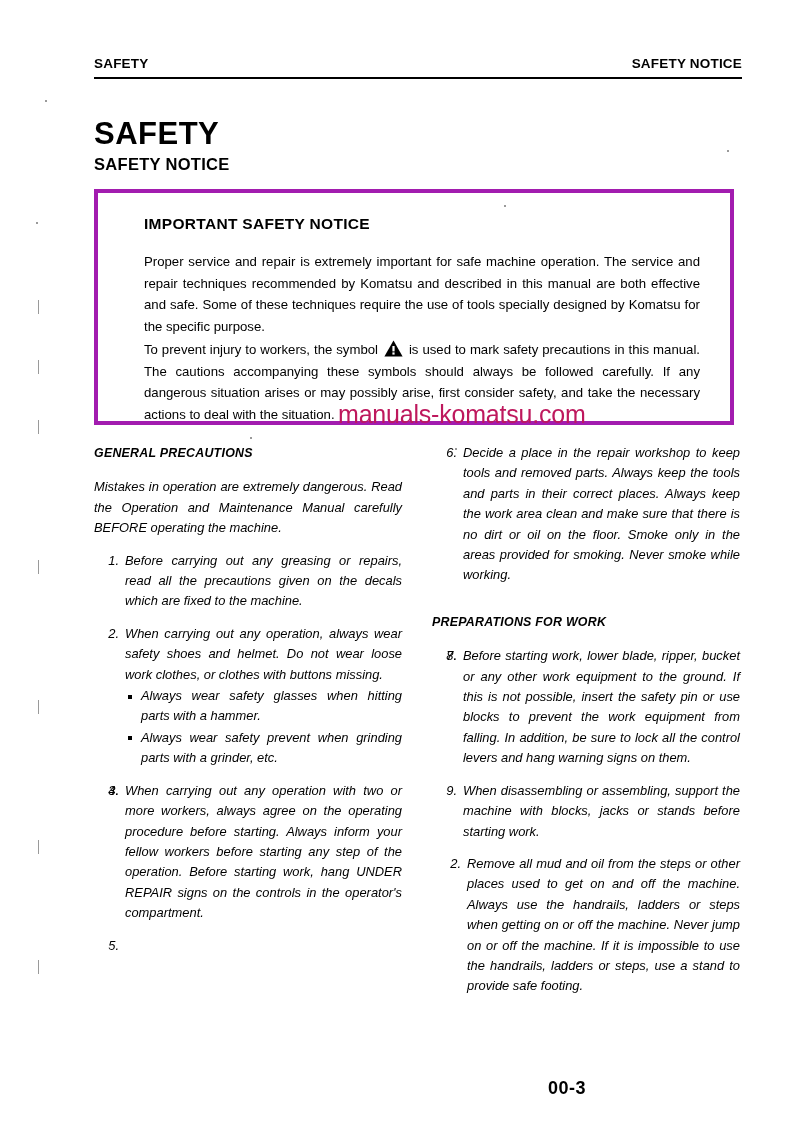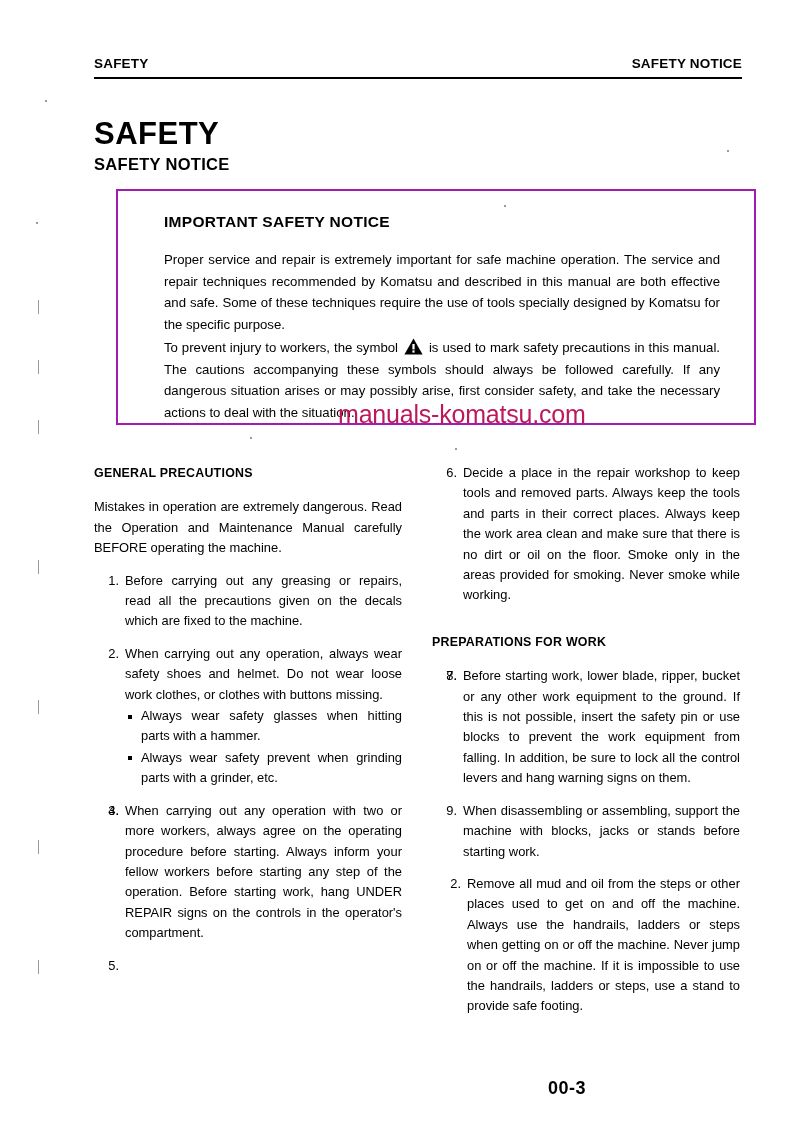--- a/index.html
+++ b/index.html
@@ -61,25 +61,25 @@
     top: 156px;
     font-size: 16.5px;
     font-weight: bold;
     letter-spacing: 0.3px;
     line-height: 1;
   }
 
   
   .notice-box {
     position: absolute;
-    left: 116px;
+    left: 94px;
     top: 189px;
     width: 640px;
     height: 236px;
-    border: 2px solid #a21caf;
+    border: 4px solid #a21caf;
     box-sizing: border-box;
   }
   .notice-title {
     position: absolute;
     left: 46px;
     top: 22px;
     font-size: 15.5px;
     font-weight: bold;
     letter-spacing: 0.3px;
   }
@@ -113,24 +113,25 @@
     color: #be185d;
     letter-spacing: -0.2px;
     white-space: nowrap;
     font-family: "Liberation Sans", sans-serif;
     margin-left: 32px;
   }
 
   
   .col {
     position: absolute;
-    top: 463px;
+    top: 443px;
     width: 308px;
     font-size: 12.9px;
     line-height: 20.4px;
+    font-style: italic;
   }
   .col-left  { left: 94px; }
   .col-right { left: 432px; }
 
   .sec-head {
     font-size: 12.4px;
     font-weight: bold;
     letter-spacing: 0.25px;
     margin: 0 0 14px 0;
   }

